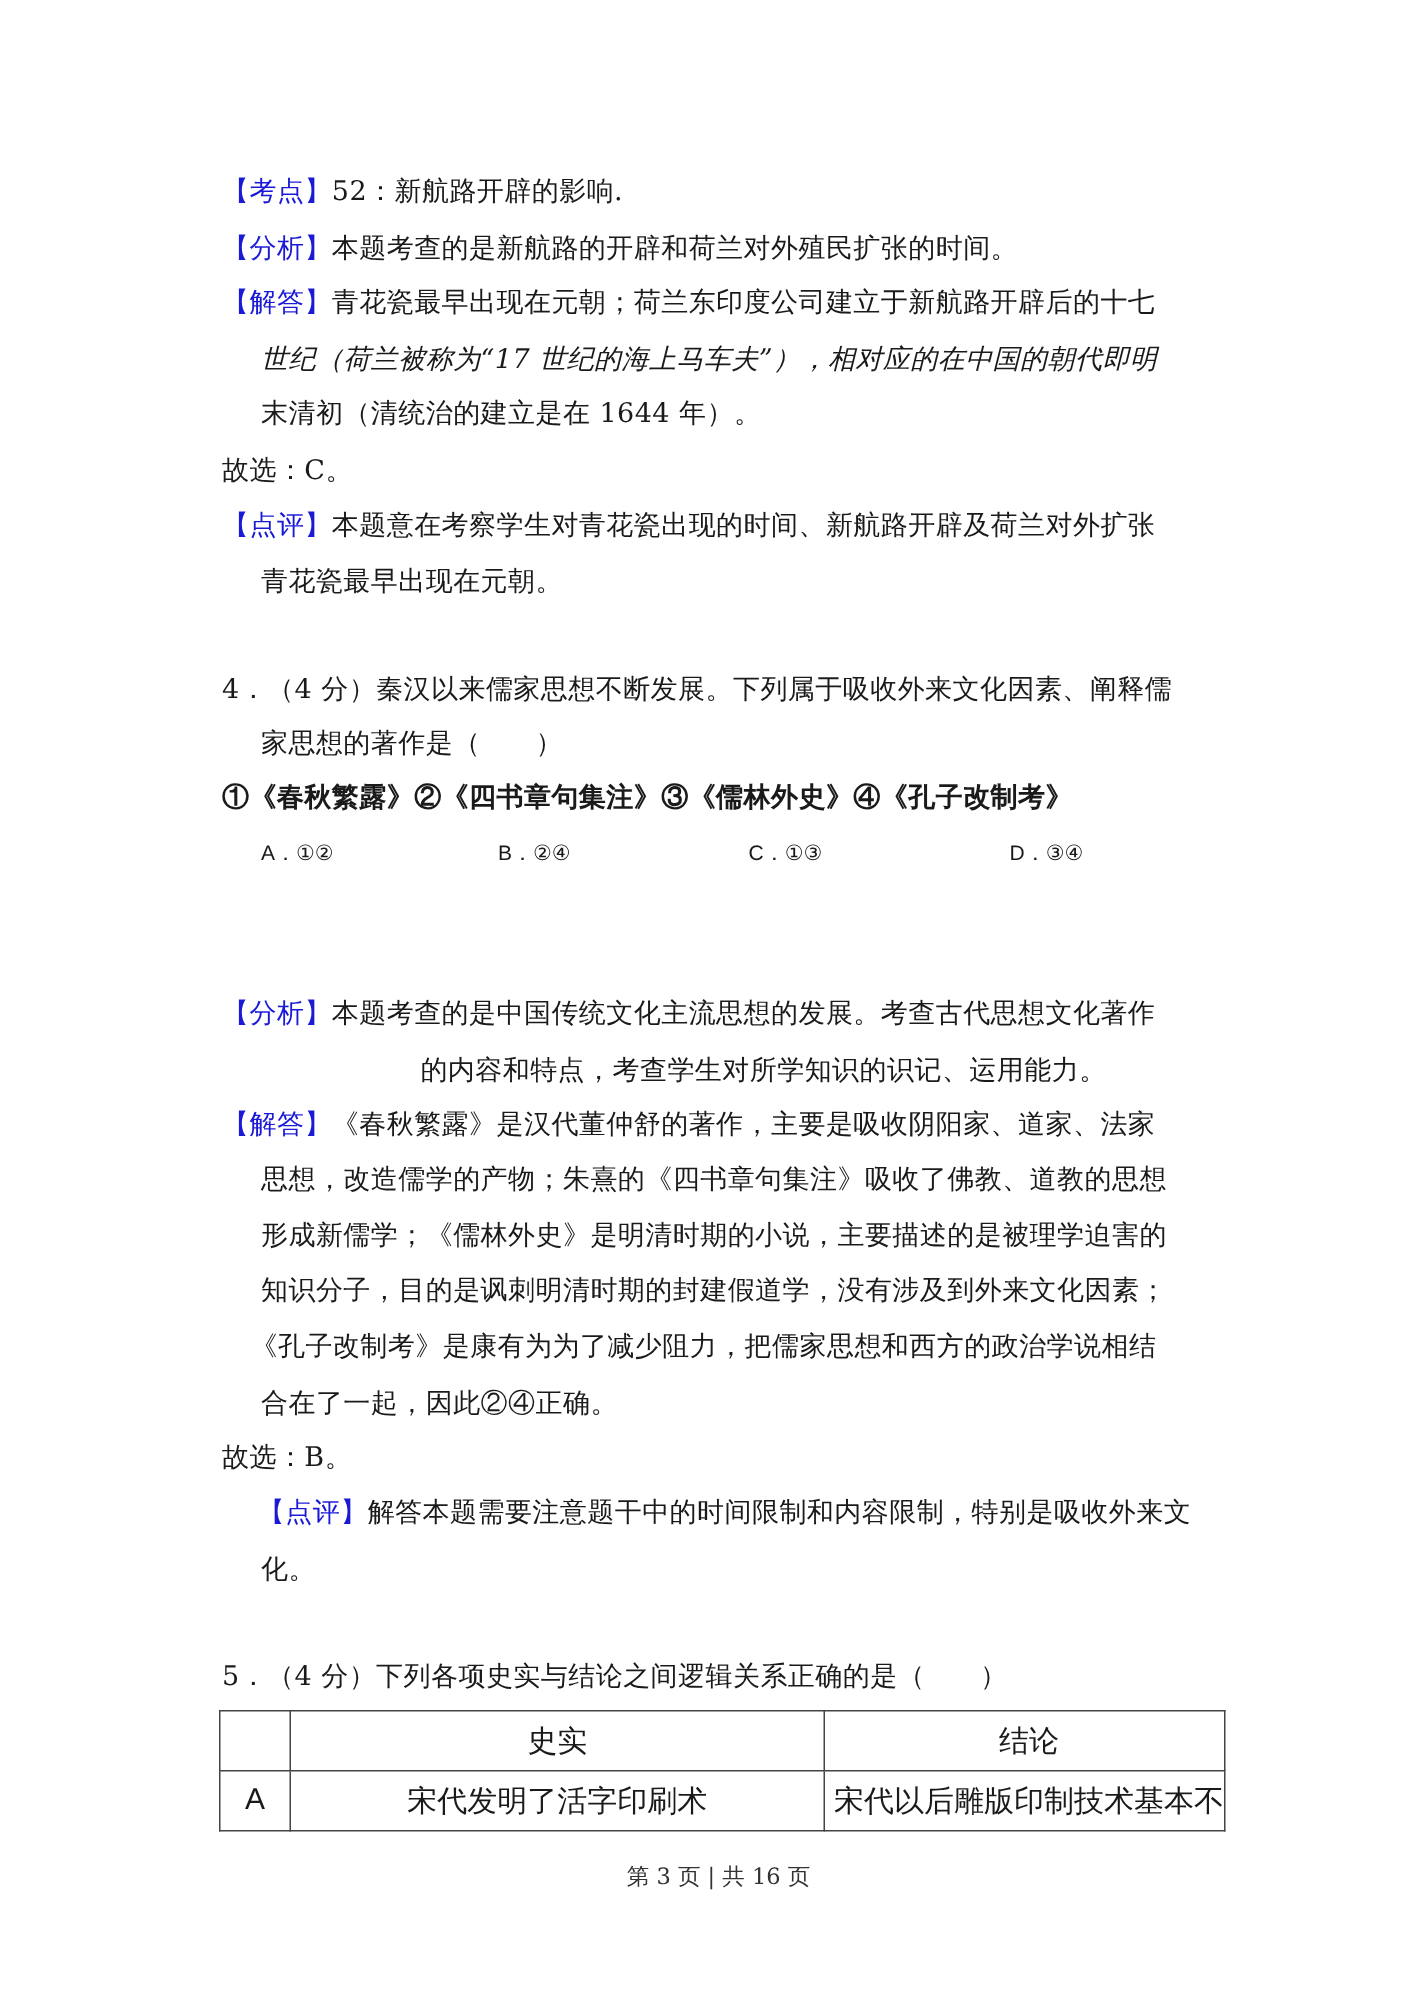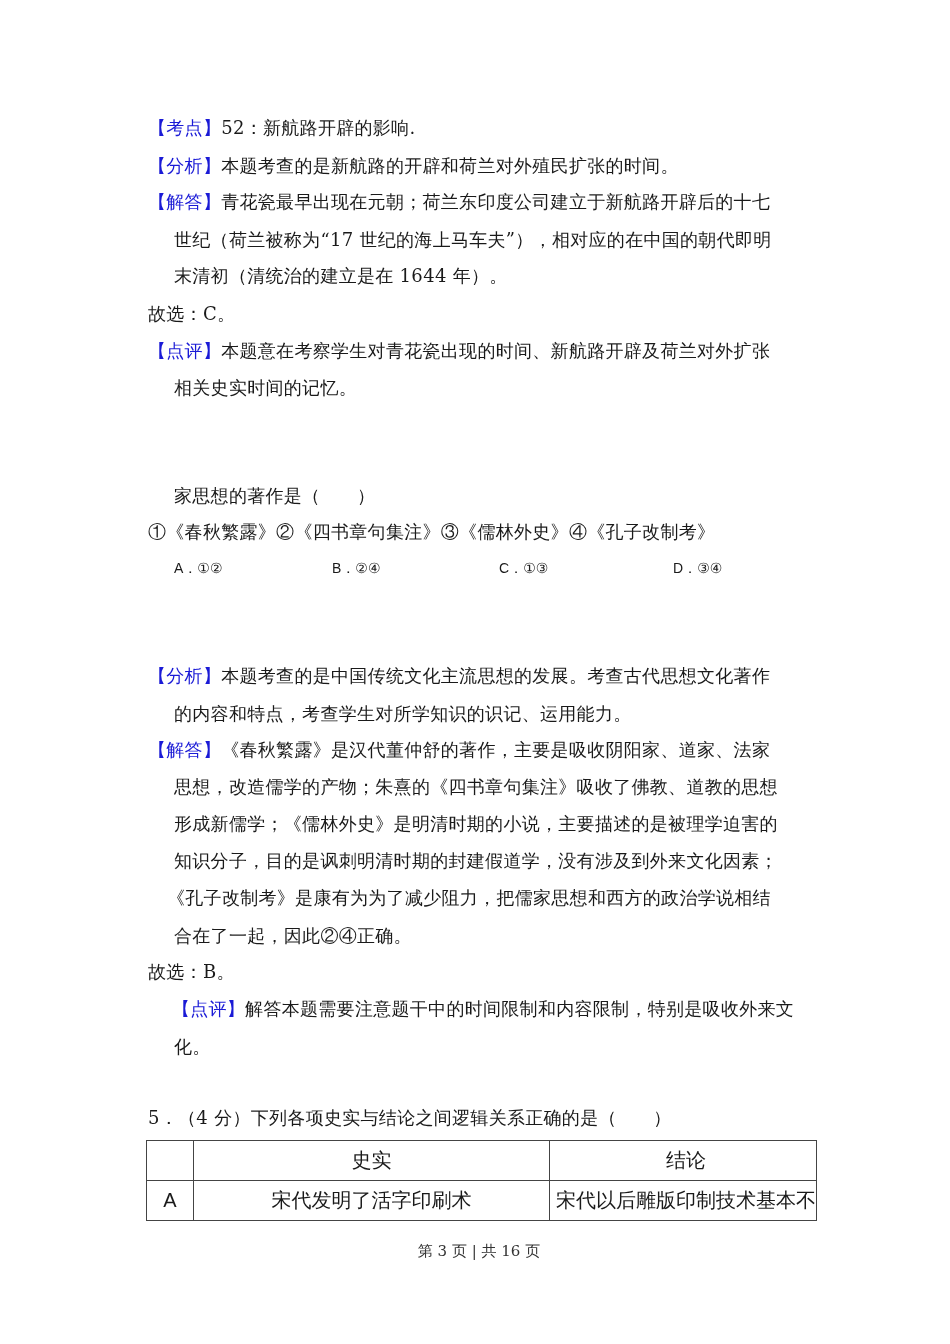--- a/index.html
+++ b/index.html
@@ -42,47 +42,48 @@
 
   <div class="line" style="top:116px;">
     <span class="tag">【考点】</span><span>52：新航路开辟的影响.</span>
   </div>
   <div class="line" style="top:154px;">
     <span class="tag">【分析】</span><span>本题考查的是新航路的开辟和荷兰对外殖民扩张的时间。</span>
   </div>
   <div class="line" style="top:190px;">
     <span class="tag">【解答】</span><span>青花瓷最早出现在元朝；荷兰东印度公司建立于新航路开辟后的十七</span>
   </div>
-  <div class="line indent" style="top:228px;">世纪（荷兰被称为“17 世纪的海上马车夫”），相对应的在中国的朝代即明</div>
+  <div class="line indent" style="top:228px;font-style:italic;">世纪（荷兰被称为“17 世纪的海上马车夫”），相对应的在中国的朝代即明</div>
   <div class="line indent" style="top:264px;">末清初（清统治的建立是在 1644 年）。</div>
   <div class="line" style="top:302px;">故选：C。</div>
   <div class="line" style="top:339px;">
     <span class="tag">【点评】</span><span>本题意在考察学生对青花瓷出现的时间、新航路开辟及荷兰对外扩张</span>
   </div>
-  <div class="line indent" style="top:376px;">相关史实时间的记忆。</div>
+  <div class="line indent" style="top:376px;">青花瓷最早出现在元朝。</div>
 
+  <div class="line" style="top:448px;">4．（4 分）秦汉以来儒家思想不断发展。下列属于吸收外来文化因素、阐释儒</div>
   <div class="line indent" style="top:484px;">家思想的著作是（　　）</div>
-  <div class="line" style="top:520px;">①《春秋繁露》②《四书章句集注》③《儒林外史》④《孔子改制考》</div>
+  <div class="line" style="top:520px;font-weight:bold;">①《春秋繁露》②《四书章句集注》③《儒林外史》④《孔子改制考》</div>
   <div class="opt" style="left:170px; top:556px;">
     <span class="num">A．</span><span>①②</span>
   </div>
   <div class="opt" style="left:328px; top:556px;">
     <span class="num">B．</span><span>②④</span>
   </div>
   <div class="opt" style="left:495px; top:556px;">
     <span class="num">C．</span><span>①③</span>
   </div>
   <div class="opt" style="left:653px; top:556px;margin-left:16px;">
     <span class="num">D．</span><span>③④</span>
   </div>
 
   <div class="line" style="top:664px;">
     <span class="tag">【分析】</span><span>本题考查的是中国传统文化主流思想的发展。考查古代思想文化著作</span>
   </div>
-  <div class="line indent" style="top:702px;">的内容和特点，考查学生对所学知识的识记、运用能力。</div>
+  <div class="line indent" style="top:702px;text-align:center;">的内容和特点，考查学生对所学知识的识记、运用能力。</div>
   <div class="line" style="top:738px;">
     <span class="tag">【解答】</span><span>《春秋繁露》是汉代董仲舒的著作，主要是吸收阴阳家、道家、法家</span>
   </div>
   <div class="line indent" style="top:775px;">思想，改造儒学的产物；朱熹的《四书章句集注》吸收了佛教、道教的思想</div>
   <div class="line indent" style="top:812px;">形成新儒学；《儒林外史》是明清时期的小说，主要描述的是被理学迫害的</div>
   <div class="line indent" style="top:849px;">知识分子，目的是讽刺明清时期的封建假道学，没有涉及到外来文化因素；</div>
   <div class="line" style="top:886px; left:163px;">《孔子改制考》是康有为为了减少阻力，把儒家思想和西方的政治学说相结</div>
   <div class="line indent" style="top:924px;">合在了一起，因此②④正确。</div>
   <div class="line" style="top:960px;">故选：B。</div>
   <div class="line" style="top:997px;text-align:center;">

